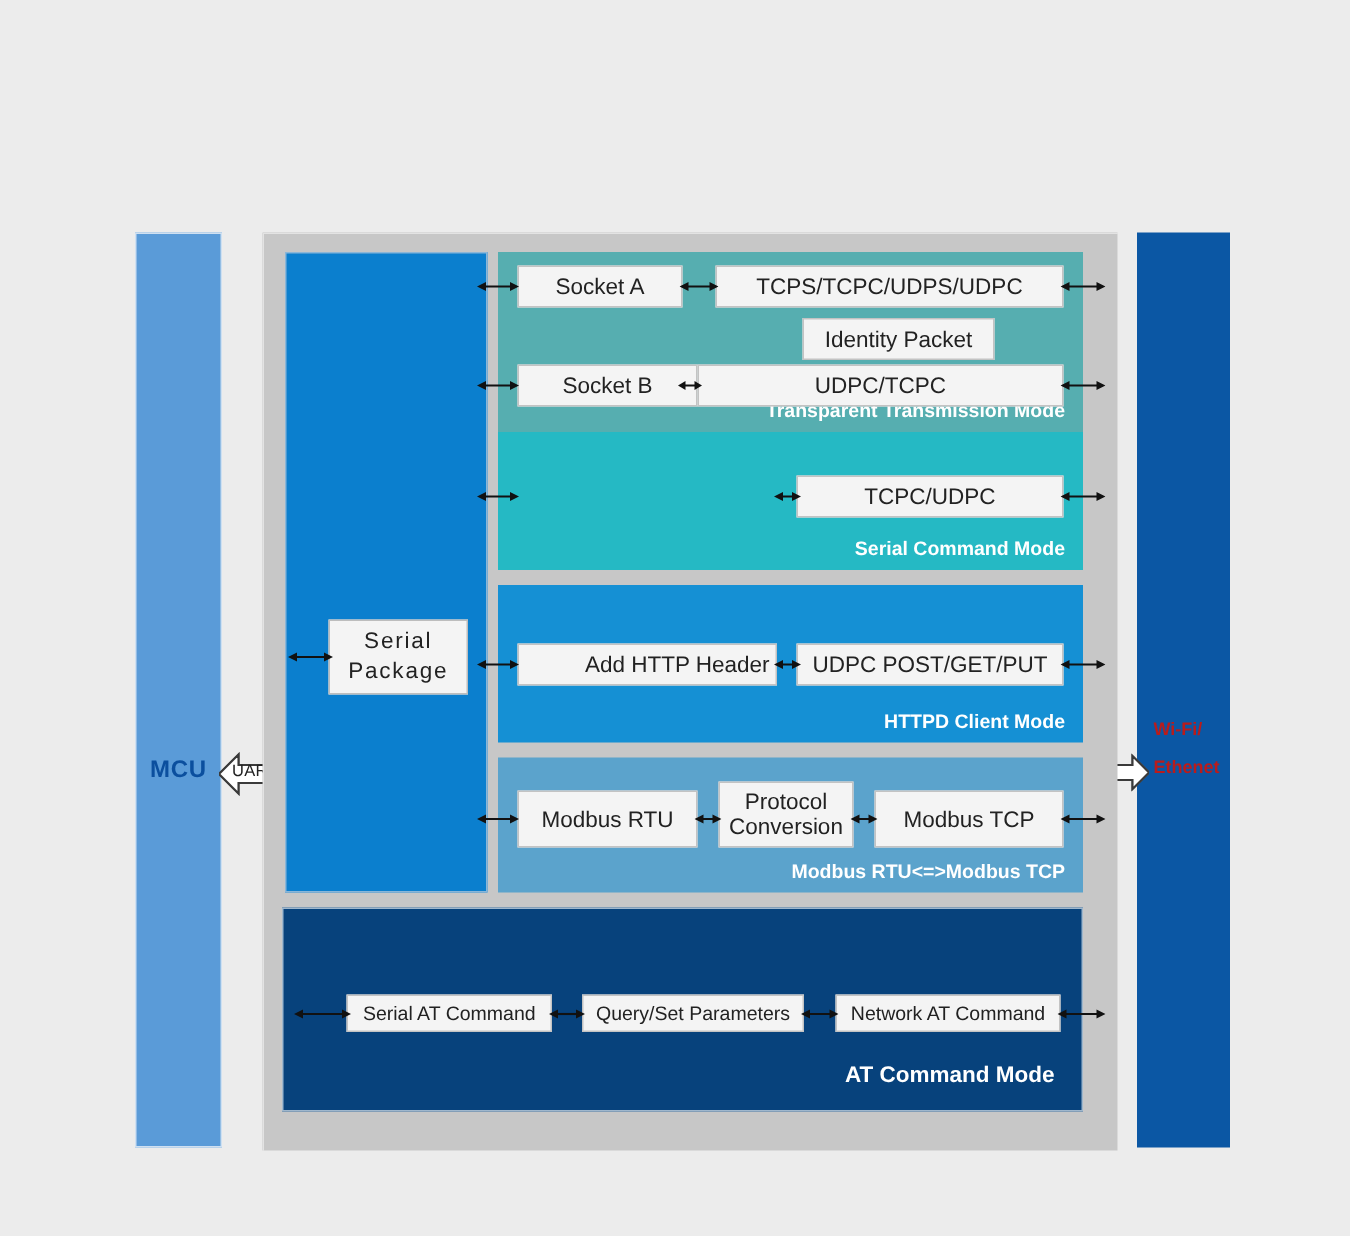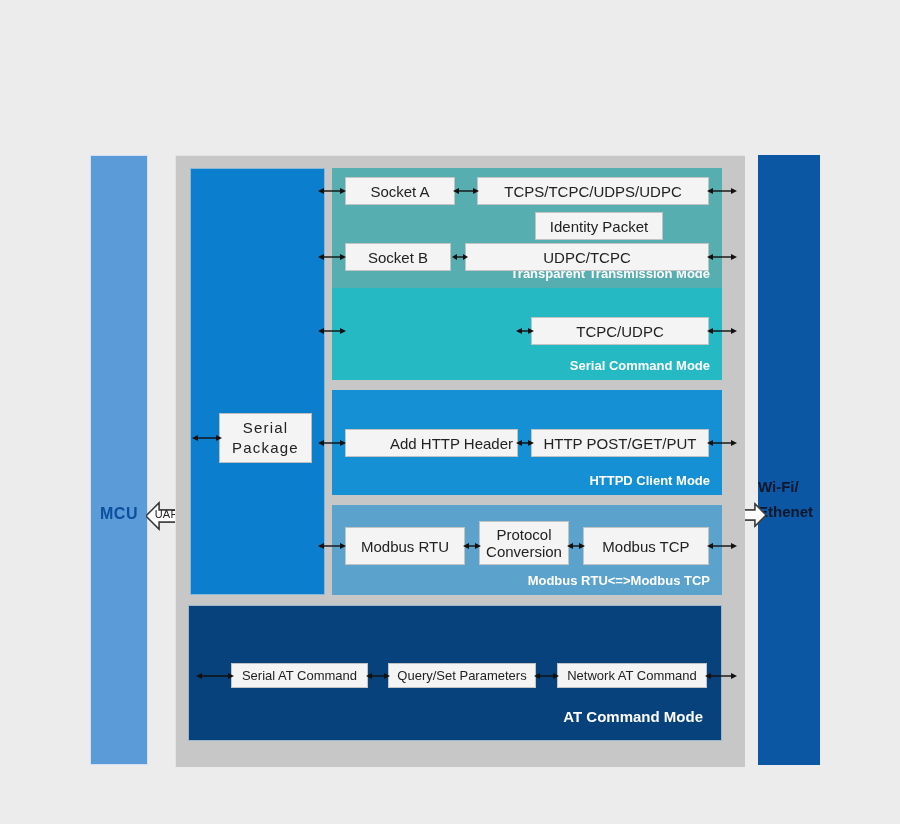--- a/index.html
+++ b/index.html
@@ -21,21 +21,21 @@
     position:absolute;left:93px;top:505px;width:52px;
     text-align:center;color:#0b4f9e;font-weight:bold;font-size:16px;
     letter-spacing:.5px;
   }
   .net-bar{
     position:absolute;left:758px;top:155px;width:62px;height:610px;
     background:#0b57a4;
   }
   .net-label{
     position:absolute;left:758px;top:474px;width:90px;
-    color:#0f172a;font-weight:bold;font-size:15px;line-height:25px;
+    color:#b91c1c;font-weight:bold;font-size:12px;line-height:25px;padding-left:11px;
   }
   .net-label span{display:block;}
 
   
   .bigarrow{
     position:absolute;
     filter:drop-shadow(0 0 0 #555);
   }
   .bigarrow svg{display:block;}
 
@@ -129,21 +129,21 @@
       <polygon points="30,6 24,3 24,9" fill="#111"></polygon>
     </svg>
   </div>
 
   <div class="panel p-transparent">
     <div class="caption">Transparent Transmission Mode</div>
   </div>
   <div class="node" style="left:345px;top:177px;width:110px;height:28px;">Socket A</div>
   <div class="node" style="left:477px;top:177px;width:232px;height:28px;">TCPS/TCPC/UDPS/UDPC</div>
   <div class="node" style="left:535px;top:212px;width:128px;height:28px;">Identity Packet</div>
-  <div class="node" style="left:345px;top:243px;width:106px;height:28px;">Socket B</div>
+  <div class="node" style="left:345px;top:243px;width:120px;height:28px;">Socket B</div>
   <div class="node" style="left:465px;top:243px;width:244px;height:28px;">UDPC/TCPC</div>
 
   <div class="conn" style="left:318px;top:185px;width:28px;">
     <svg width="28" height="12" viewBox="0 0 28 12">
       <line x1="2" y1="6" x2="26" y2="6" stroke="#111" stroke-width="1.4"></line>
       <polygon points="0,6 6,3 6,9" fill="#111"></polygon>
         <polygon points="28,6 22,3 22,9" fill="#111"></polygon>
     </svg>
   </div>
   <div class="conn" style="left:453px;top:185px;width:26px;">
@@ -206,21 +206,21 @@
       <line x1="2" y1="6" x2="28" y2="6" stroke="#111" stroke-width="1.4"></line>
       <polygon points="0,6 6,3 6,9" fill="#111"></polygon>
         <polygon points="30,6 24,3 24,9" fill="#111"></polygon>
     </svg>
   </div>
 
   <div class="panel p-httpd">
     <div class="caption">HTTPD Client Mode</div>
   </div>
   <div class="node" style="left:345px;top:429px;width:173px;height:28px;padding-left:40px;">Add HTTP Header</div>
-  <div class="node" style="left:531px;top:429px;width:178px;height:28px;">HTTP POST/GET/PUT</div>
+  <div class="node" style="left:531px;top:429px;width:178px;height:28px;">UDPC POST/GET/PUT</div>
   <div class="conn" style="left:318px;top:437px;width:28px;">
     <svg width="28" height="12" viewBox="0 0 28 12">
       <line x1="2" y1="6" x2="26" y2="6" stroke="#111" stroke-width="1.4"></line>
       <polygon points="0,6 6,3 6,9" fill="#111"></polygon>
         <polygon points="28,6 22,3 22,9" fill="#111"></polygon>
     </svg>
   </div>
   <div class="conn" style="left:516px;top:437px;width:18px;">
     <svg width="18" height="12" viewBox="0 0 18 12">
       <line x1="2" y1="6" x2="16" y2="6" stroke="#111" stroke-width="1.4"></line>

